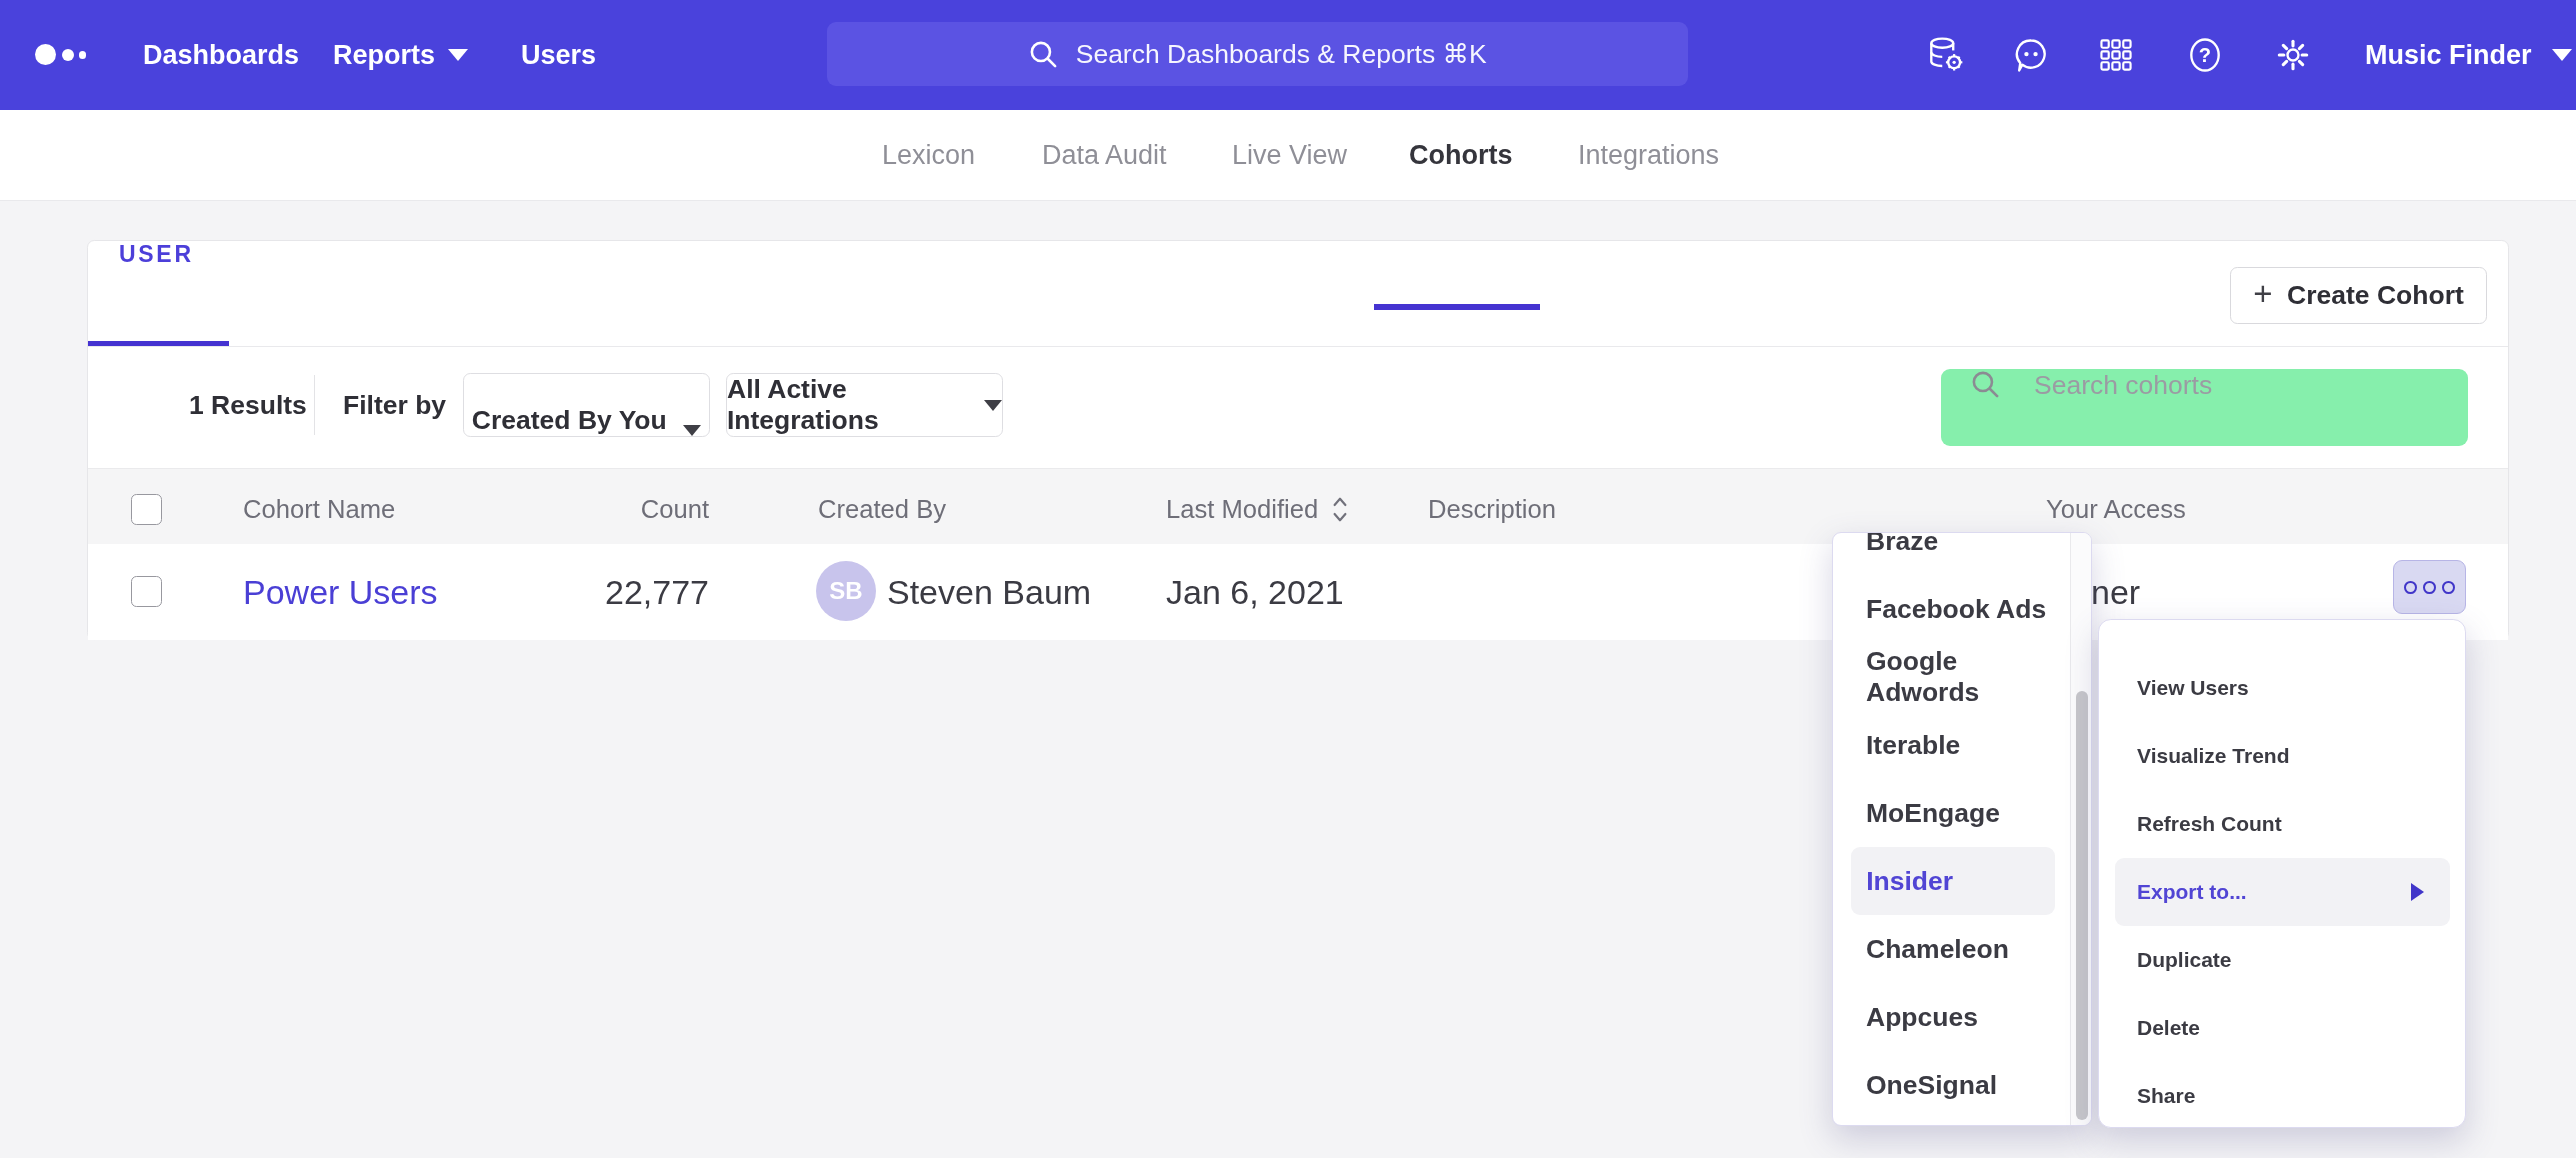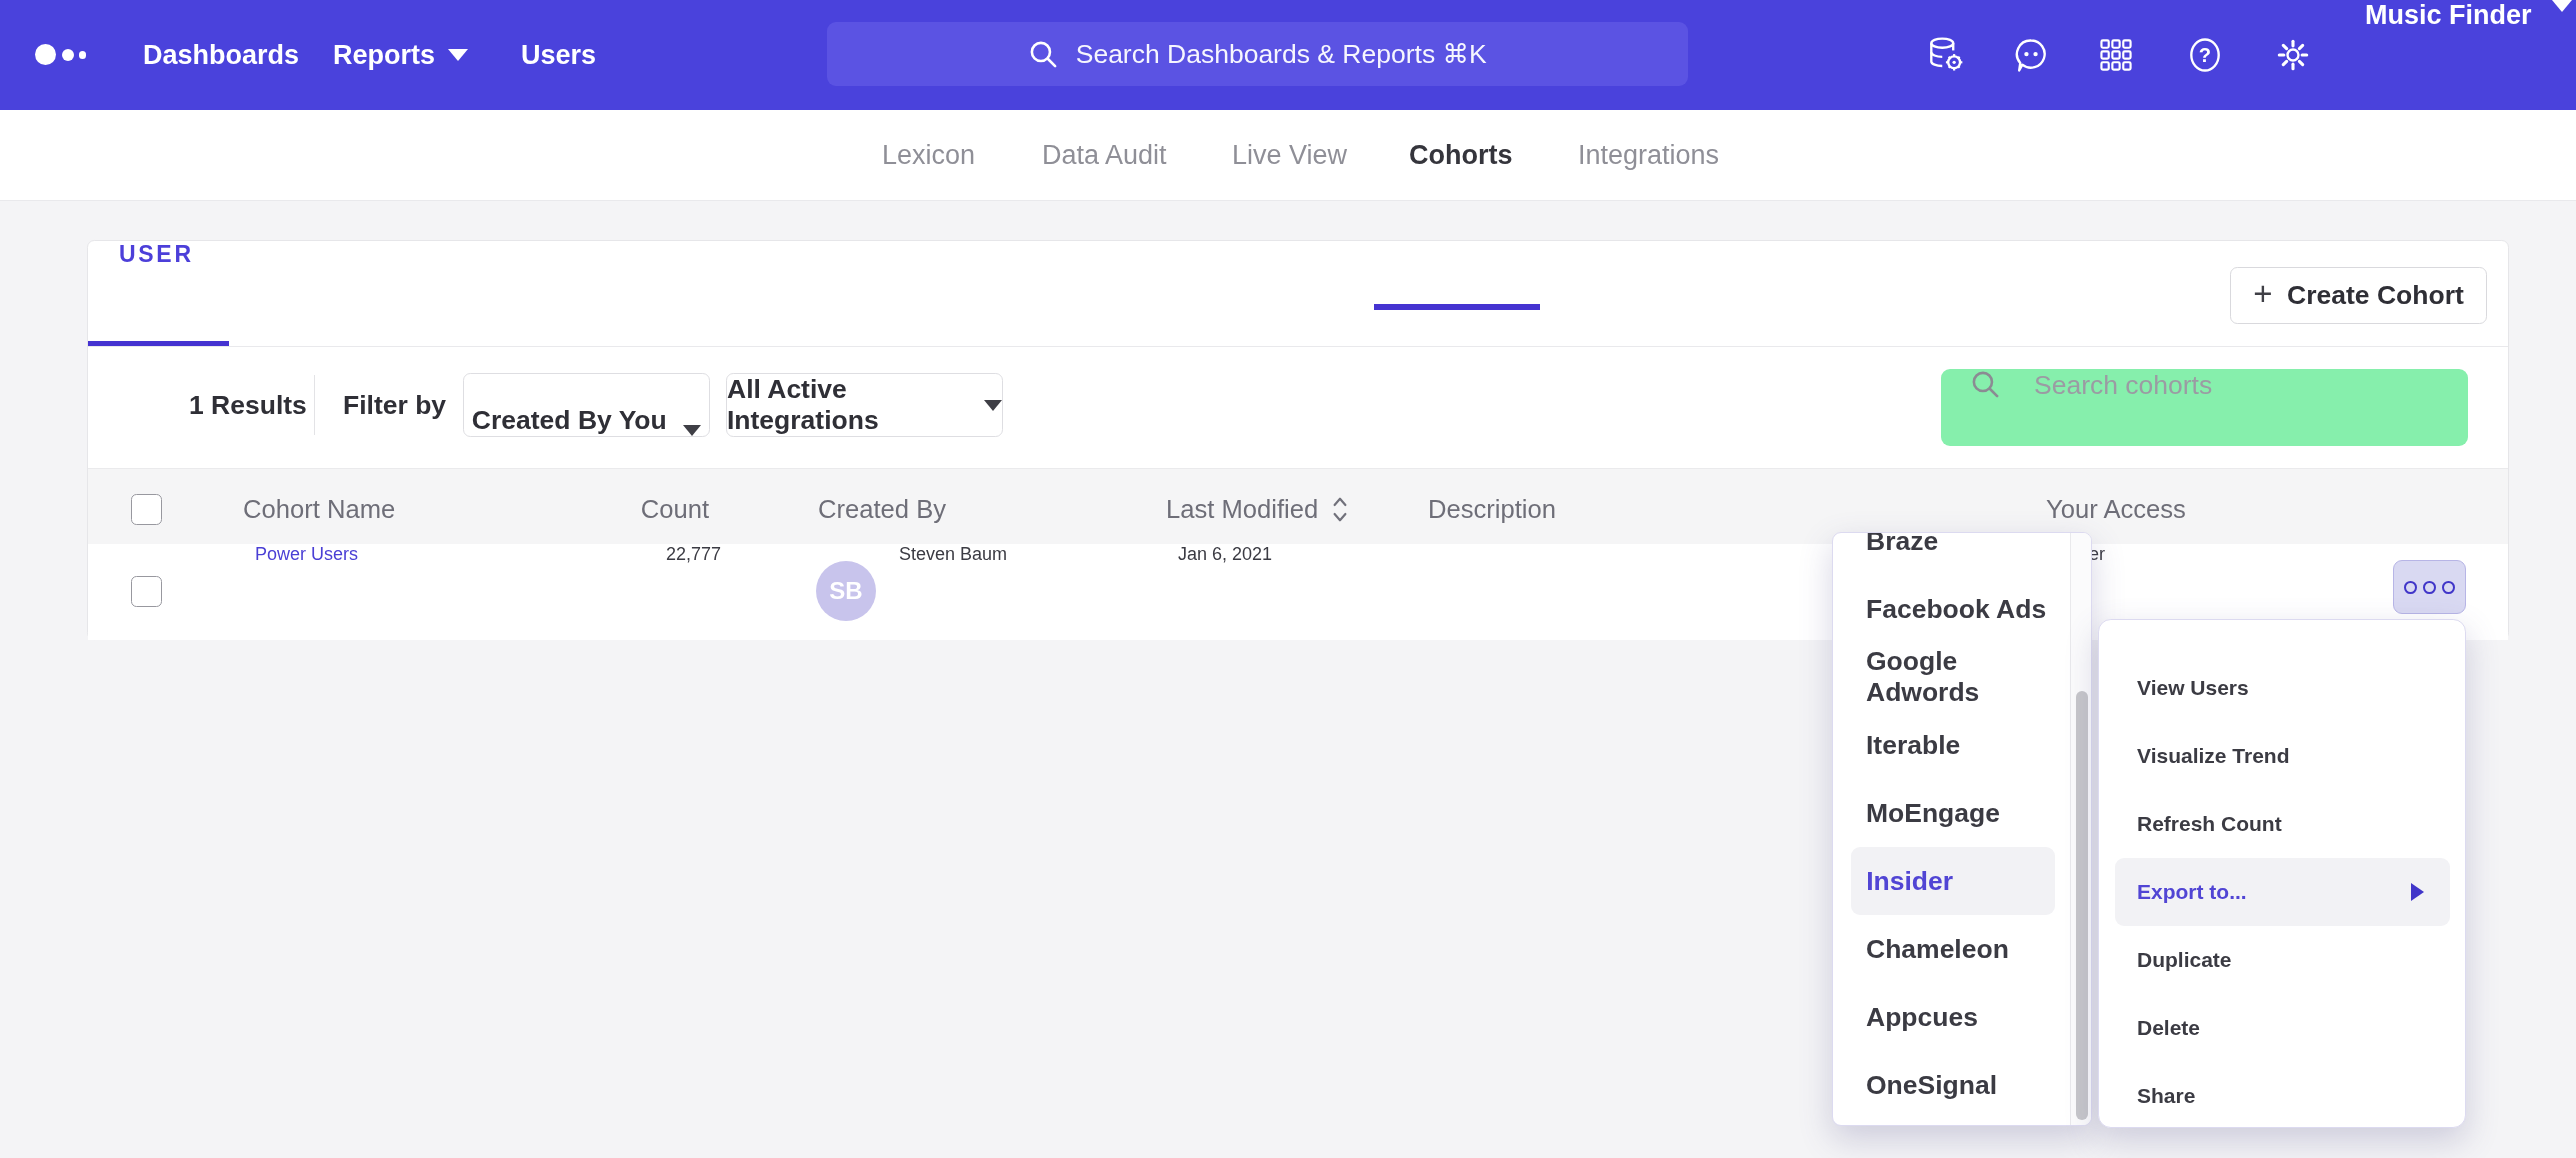--- a/index.html
+++ b/index.html
@@ -11,21 +11,21 @@
   #topbar{left:0;top:0;width:2576px;height:110px;background:#4a42dc;z-index:30;}
   .nav-item{height:110px;display:flex;align-items:center;gap:12.8px;color:#fff;
     font-size:27px;font-weight:700;cursor:pointer;}
   .dot{border-radius:50%;background:#fff;}
   .caret-down{width:0;height:0;border-left:10px solid transparent;border-right:10px solid transparent;
     border-top:12px solid #fff;}
   #topbar-search{left:827px;top:22px;width:861px;height:64px;background:#5b53e3;border-radius:9px;
     display:flex;align-items:center;justify-content:center;gap:16.4px;color:rgba(255,255,255,.95);
     font-size:26.5px;cursor:text;}
   .tb-icon{width:42px;height:110px;display:flex;align-items:center;justify-content:center;cursor:pointer;}
-  #project-switch{display:flex;gap:20px;height:110px;color:#fff;
+  #project-switch{display:flex;align-items:center;gap:20px;height:110px;color:#fff;
     font-size:27px;font-weight:700;cursor:pointer;}
 
   
   #tabbar{left:0;top:110px;width:2576px;height:90px;background:#fff;border-bottom:0.9px solid #e9e9ec;z-index:25;}
   .tab{height:90px;display:flex;align-items:center;font-size:27px;color:#8f8f97;cursor:pointer;}
   .tab.active{color:#35353c;font-weight:700;}
   #tab-underline{left:1374px;top:194px;width:166px;height:5.5px;background:#4533d1;}
 
   
   #card{left:87px;top:240px;width:2422px;height:400px;background:#fff;border:0.9px solid #e6e6e9;
@@ -55,21 +55,21 @@
     font-family:inherit;width:384px;}
   #cohort-search input::placeholder{color:#9b9ba3;}
 
   
   #thead{left:0;top:227px;width:2420px;height:82px;background:#f5f5f6;border-top:0.9px solid #eaeaec;
     border-bottom:0.9px solid #eaeaec;box-sizing:border-box;}
   .th{height:80px;display:flex;align-items:center;font-size:25.6px;font-weight:500;color:#6e6e78;}
   .checkbox{width:31px;height:31px;border:1.8px solid #98989f;border-radius:5.5px;background:#fff;
     box-sizing:border-box;cursor:pointer;}
   #trow{left:0;top:303px;width:2420px;height:96px;background:#fff;}
-  .td{height:96px;display:flex;align-items:flex-start;font-size:18px;color:#3b3b43;margin-left:12px;}
+  .td{height:96px;display:flex;align-items:center;font-size:34px;color:#3b3b43;}
   .num{justify-content:flex-end;}
   #cohort-link{color:#4a3fd5;font-weight:500;cursor:pointer;}
   #avatar{left:728px;top:17.4px;width:60px;height:60px;border-radius:50%;background:#c8c4ec;color:#fff;
     display:flex;align-items:center;justify-content:center;font-size:24px;font-weight:600;}
   #more-btn{left:2305px;top:16.4px;width:73px;height:54px;background:#d9d9f2;border:1.8px solid #b7b5e6;
     border-radius:9px;display:flex;align-items:center;justify-content:center;gap:6.4px;cursor:pointer;
     box-sizing:border-box;}
   .ring{width:12.8px;height:12.8px;border:2.7px solid #4136c9;border-radius:50%;box-sizing:border-box;}
 
   

